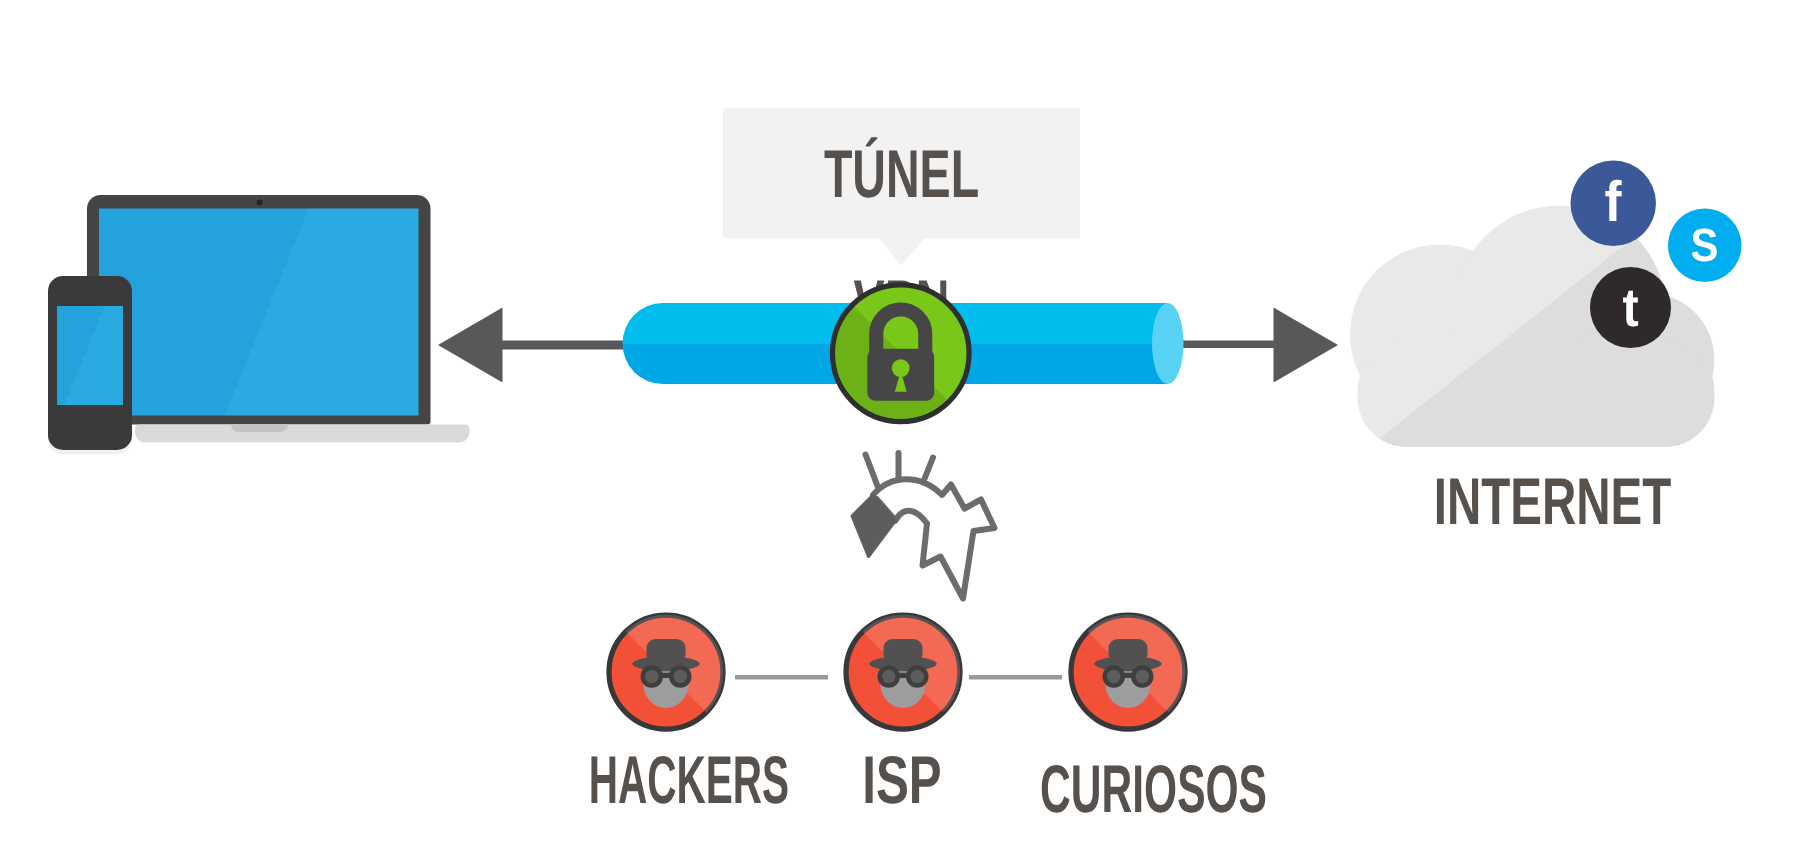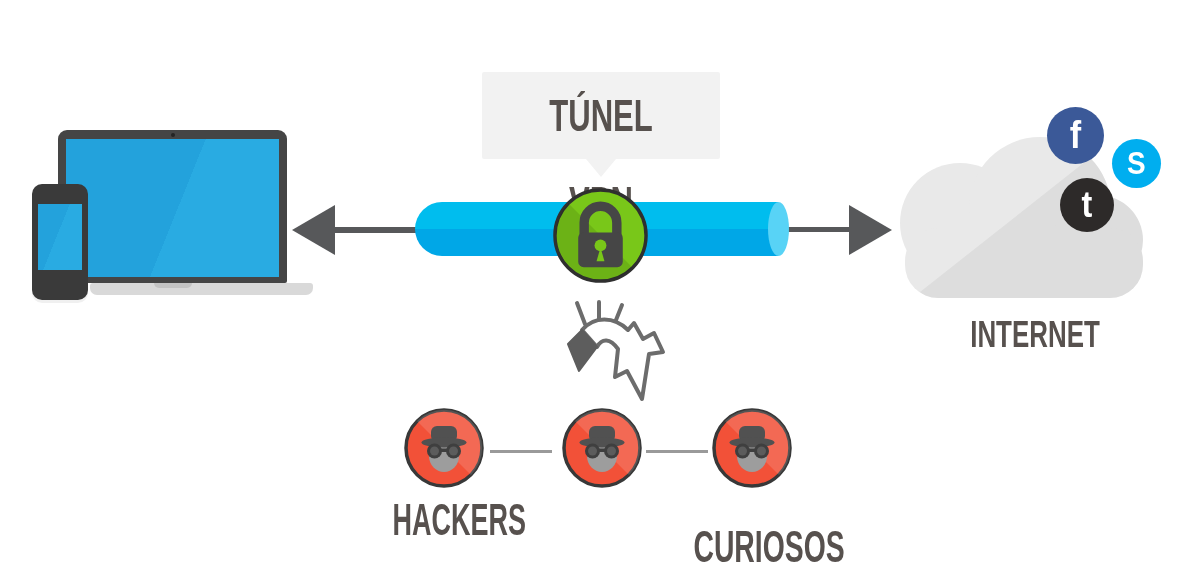--- a/index.html
+++ b/index.html
@@ -68,24 +68,24 @@
   
   .social{position:absolute;border-radius:50%;color:#fff;display:flex;
           align-items:center;justify-content:center;font-weight:bold;}
   .social-fb{left:1047px;top:107px;width:57px;height:57px;font-size:38px;}
   .social-sk{left:1112px;top:139px;width:49px;height:49px;font-size:31px;}
   .social-tw{left:1060px;top:178px;width:54px;height:54px;font-size:36px;}
   .social span{transform:scaleX(.9);}
 
   
   .lbl-you{left:9px;top:332px;font-size:50px;}
-  .lbl-internet{left:915px;top:312px;font-size:36px;}
+  .lbl-internet{left:915px;top:312px;font-size:44px;}
   .lbl-hackers{left:331px;top:497px;text-align:right;}
   .lbl-isp{left:481px;top:497px;}
-  .lbl-curiosos{left:649px;top:524px;}
+  .lbl-curiosos{left:649px;top:503px;}
 </style>
 </head>
 <body>
 
 <div class="stage">
 
   <div class="abs laptop">
     <div class="laptop-cam"></div>
     <div class="laptop-screen"></div>
   </div>
@@ -197,17 +197,20 @@
     <circle cx="32.5" cy="45" r="7.5" fill="#3f3f3f"></circle>
     <circle cx="51.5" cy="45" r="7.5" fill="#3f3f3f"></circle>
     <circle cx="32.5" cy="45" r="4.5" fill="#5c5c5c"></circle>
     <circle cx="51.5" cy="45" r="4.5" fill="#5c5c5c"></circle>
     <rect x="39" y="42.5" width="6" height="3.5" fill="#3f3f3f"></rect>
   </svg>
 
   <div class="lbl lbl-hackers">
     <span class="cond sx60">HACKERS</span>
   </div>
+  <div class="lbl lbl-isp">
+    <span class="cond sx73">ISP</span>
+  </div>
   <div class="lbl lbl-curiosos">
     <span class="cond sx63">CURIOSOS</span>
   </div>
 
 </div>
 
 </body></html>

